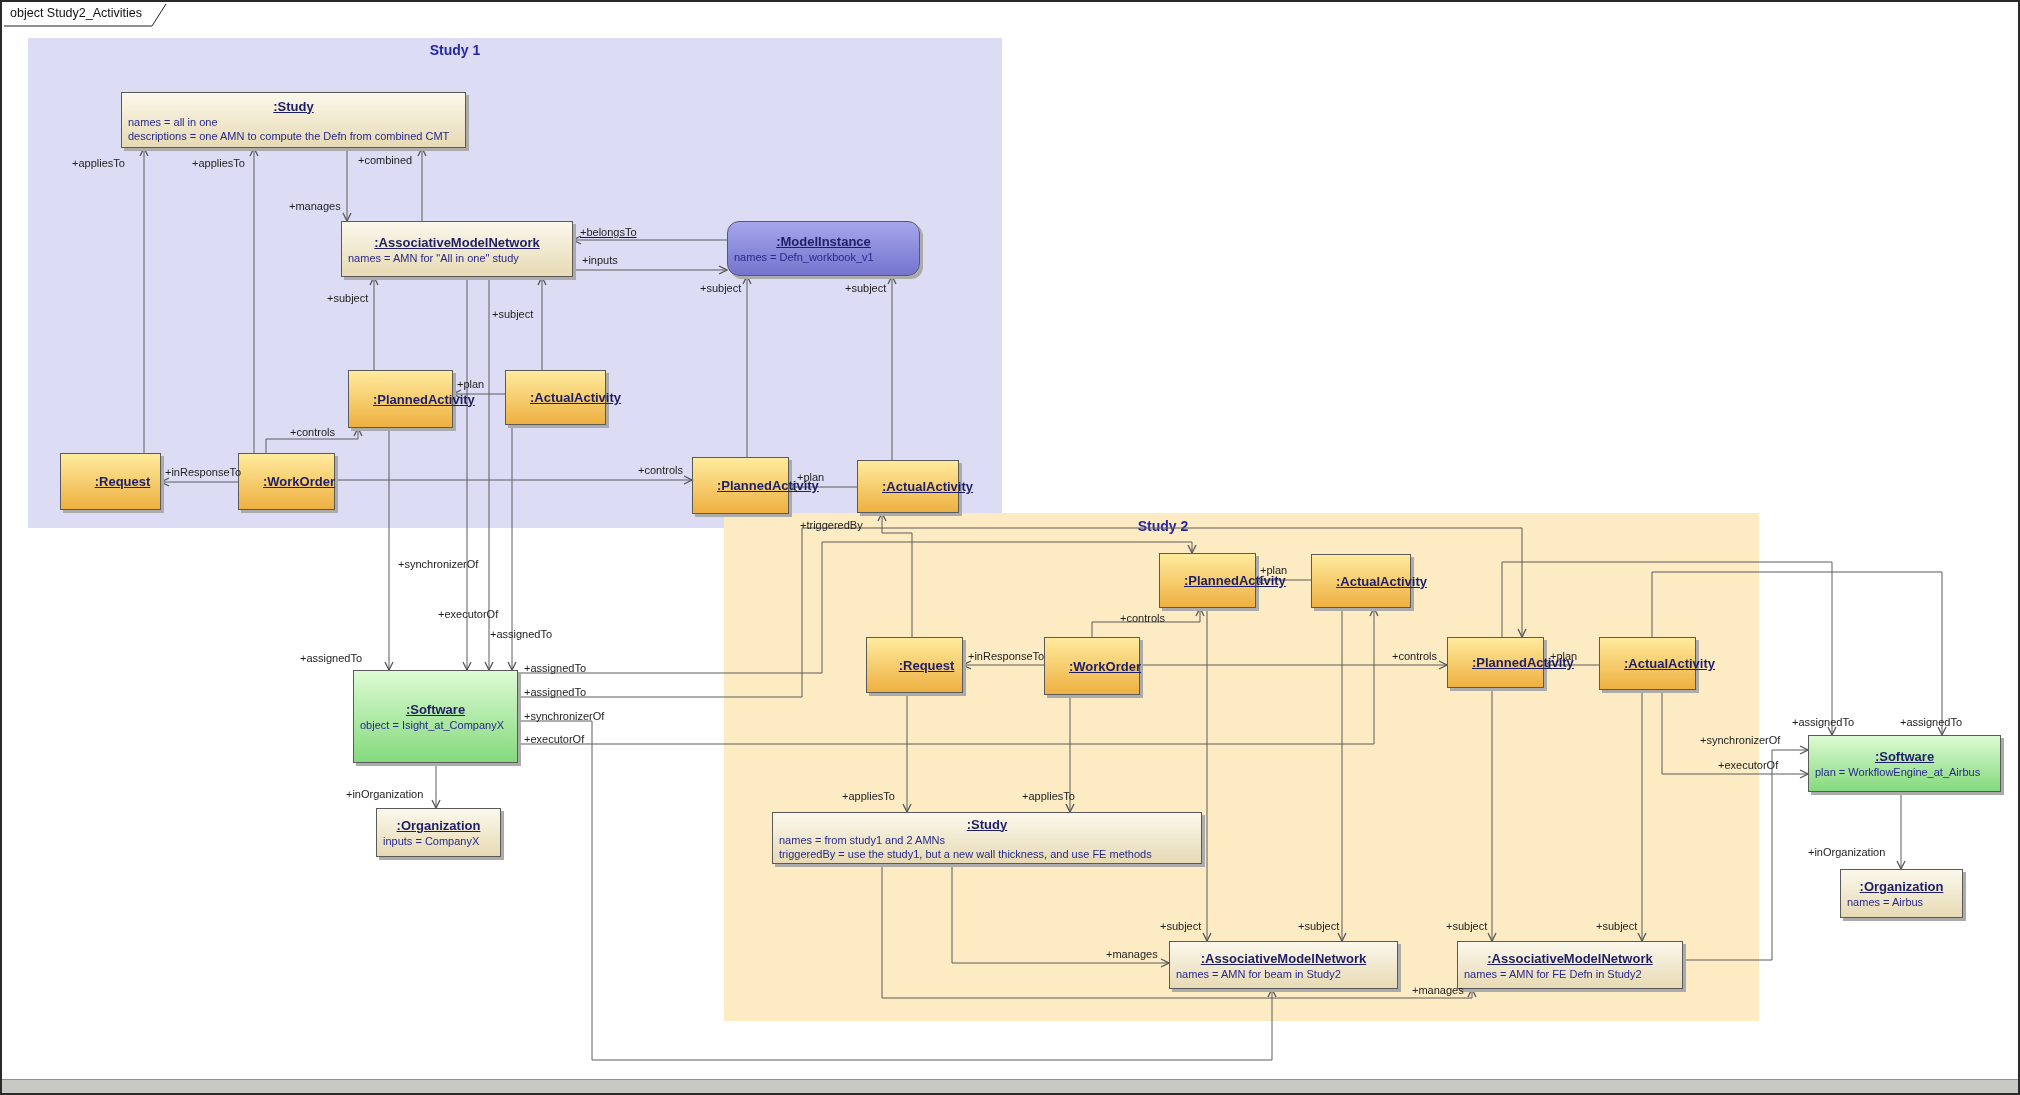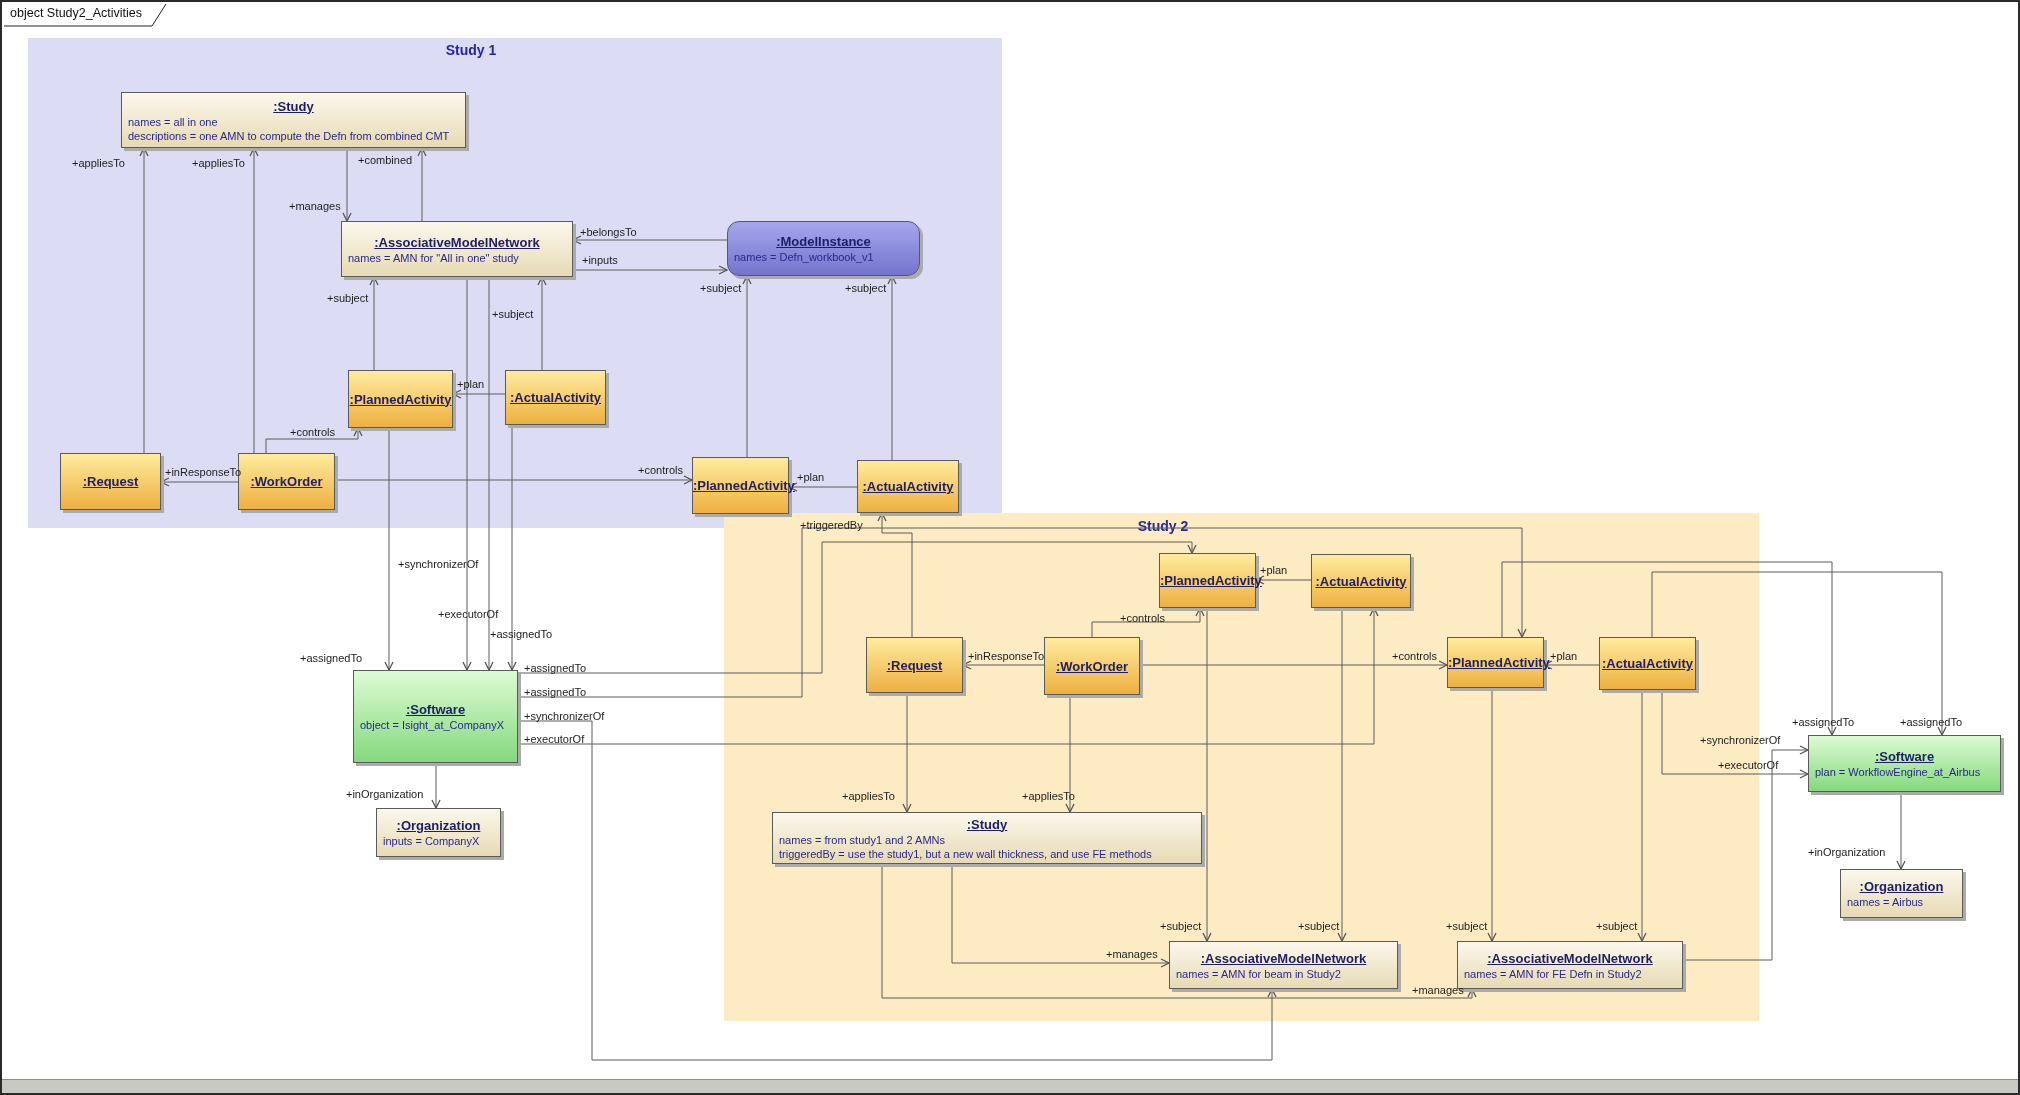--- a/index.html
+++ b/index.html
@@ -4,37 +4,37 @@
 <style>
   html,body{margin:0;padding:0;background:#e9e9e9;font-family:"Liberation Sans",sans-serif;}
   .canvas{position:relative;width:2020px;height:1095px;background:#ffffff;border:2px solid #2a2a2a;box-sizing:border-box;overflow:hidden;}
   .region{position:absolute;z-index:0;}
   .region.blue{background:#dcddf5;}
   .region.orange{background:#fcebc3;}
   .region-label{position:absolute;z-index:1;font-weight:bold;font-size:14px;color:#2626a8;text-align:center;}
   svg.edges{position:absolute;left:0;top:0;z-index:2;}
   .node{position:absolute;z-index:3;border:1px solid #5a5a5a;box-shadow:3px 3px 0 #ababab;display:flex;flex-direction:column;justify-content:center;box-sizing:border-box;padding:2px 0;}
   .node.beige{background:linear-gradient(180deg,#fbf8ec,#e7dab4);}
-  .node.yellow{background:linear-gradient(180deg,#ffeb9e,#eeb041);}
+  .node.yellow{background:linear-gradient(180deg,#ffeb9e,#eeb041);padding-left:24px;}
   .node.blue{background:linear-gradient(180deg,#a6a6ec,#7474ce);border-radius:12px;}
   .node.green{background:linear-gradient(180deg,#ddfbd3,#84d97d);}
   .node-title{font-size:13px;font-weight:bold;color:#1e1e66;text-align:center;text-decoration:underline;line-height:17px;white-space:nowrap;}
   .node-attr{font-size:11px;color:#28288c;padding:1px 6px 0;line-height:13px;white-space:nowrap;overflow:hidden;}
   .edge-label{position:absolute;z-index:4;font-size:11px;color:#1d1d1d;white-space:nowrap;}
   .diagram-tab{position:absolute;left:0;top:0;z-index:5;font-size:12.5px;color:#111;padding:4px 0 0 8px;}
   .bottom-bar{position:absolute;left:0;bottom:0;width:100%;height:13px;background:#c9c9c4;border-top:1px solid #8f8f8f;z-index:5;}
 </style>
 </head>
 <body>
 
 <div class="canvas">
 
   <div class="region blue" style="left:26px;top:36px;width:974px;height:490px;"></div>
   <div class="region orange" style="left:722px;top:511px;width:1035px;height:508px;"></div>
-  <div class="region-label" style="left:38px;top:40px;width:862px;">Study 1</div>
+  <div class="region-label" style="left:22px;top:40px;width:862px;">Study 1</div>
   <div class="region-label" style="left:722px;top:516px;width:878px;">Study 2</div>
 
   <svg class="edges" width="2020" height="1095" viewBox="0 0 2020 1095">
     <defs>
       <marker id="arrowhead" viewBox="0 0 10 10" refX="9" refY="5" markerWidth="10" markerHeight="10" orient="auto-start-reverse">
         <path d="M1,1 L9,5 L1,9" fill="none" stroke="#555" stroke-width="1.3"></path>
       </marker>
     </defs>
     <polyline points="2,24 150,24 164,2" fill="none" stroke="#222" stroke-width="1"></polyline>
     <g id="edge-group">
@@ -172,21 +172,21 @@
       <span class="edge-label" style="left: 190px; top: 155px;">+appliesTo</span>
       <span class="edge-label" style="left: 325px; top: 290px;">+subject</span>
       <span class="edge-label" style="left: 490px; top: 306px;">+subject</span>
       <span class="edge-label" style="left: 455px; top: 376px;">+plan</span>
       <span class="edge-label" style="left: 163px; top: 464px;">+inResponseTo</span>
       <span class="edge-label" style="left: 288px; top: 424px;">+controls</span>
       <span class="edge-label" style="left: 636px; top: 462px;">+controls</span>
       <span class="edge-label" style="left: 795px; top: 469px;">+plan</span>
       <span class="edge-label" style="left: 698px; top: 280px;">+subject</span>
       <span class="edge-label" style="left: 843px; top: 280px;">+subject</span>
-      <span class="edge-label" style="left: 578px; top: 224px;">+belongsTo</span>
+      <span class="edge-label" style="left: 578px; top: 224px; text-decoration: underline;">+belongsTo</span>
       <span class="edge-label" style="left: 580px; top: 252px;">+inputs</span>
       <span class="edge-label" style="left: 298px; top: 650px;">+assignedTo</span>
       <span class="edge-label" style="left: 396px; top: 556px;">+synchronizerOf</span>
       <span class="edge-label" style="left: 488px; top: 626px;">+assignedTo</span>
       <span class="edge-label" style="left: 436px; top: 606px;">+executorOf</span>
       <span class="edge-label" style="left: 344px; top: 786px;">+inOrganization</span>
       <span class="edge-label" style="left: 798px; top: 517px;">+triggeredBy</span>
       <span class="edge-label" style="left: 1258px; top: 562px;">+plan</span>
       <span class="edge-label" style="left: 1118px; top: 610px;">+controls</span>
       <span class="edge-label" style="left: 966px; top: 648px;">+inResponseTo</span>

